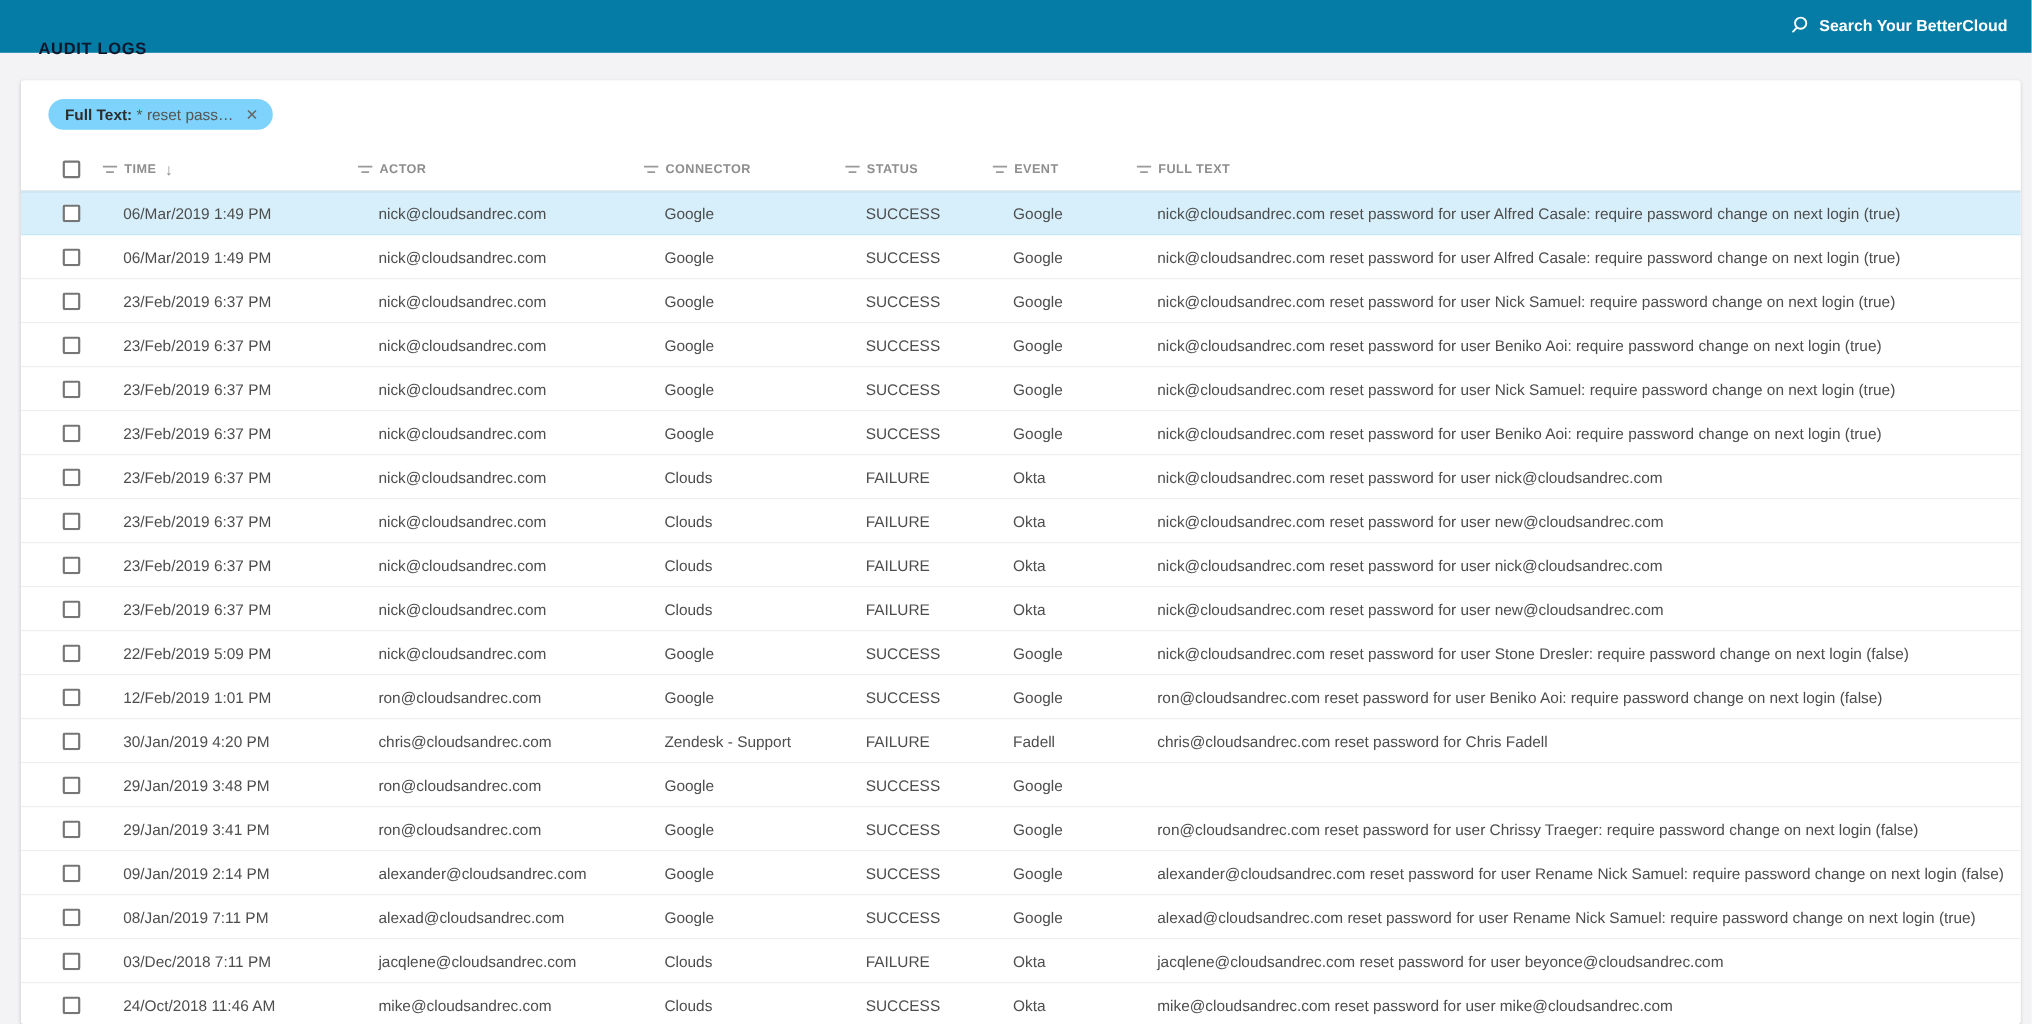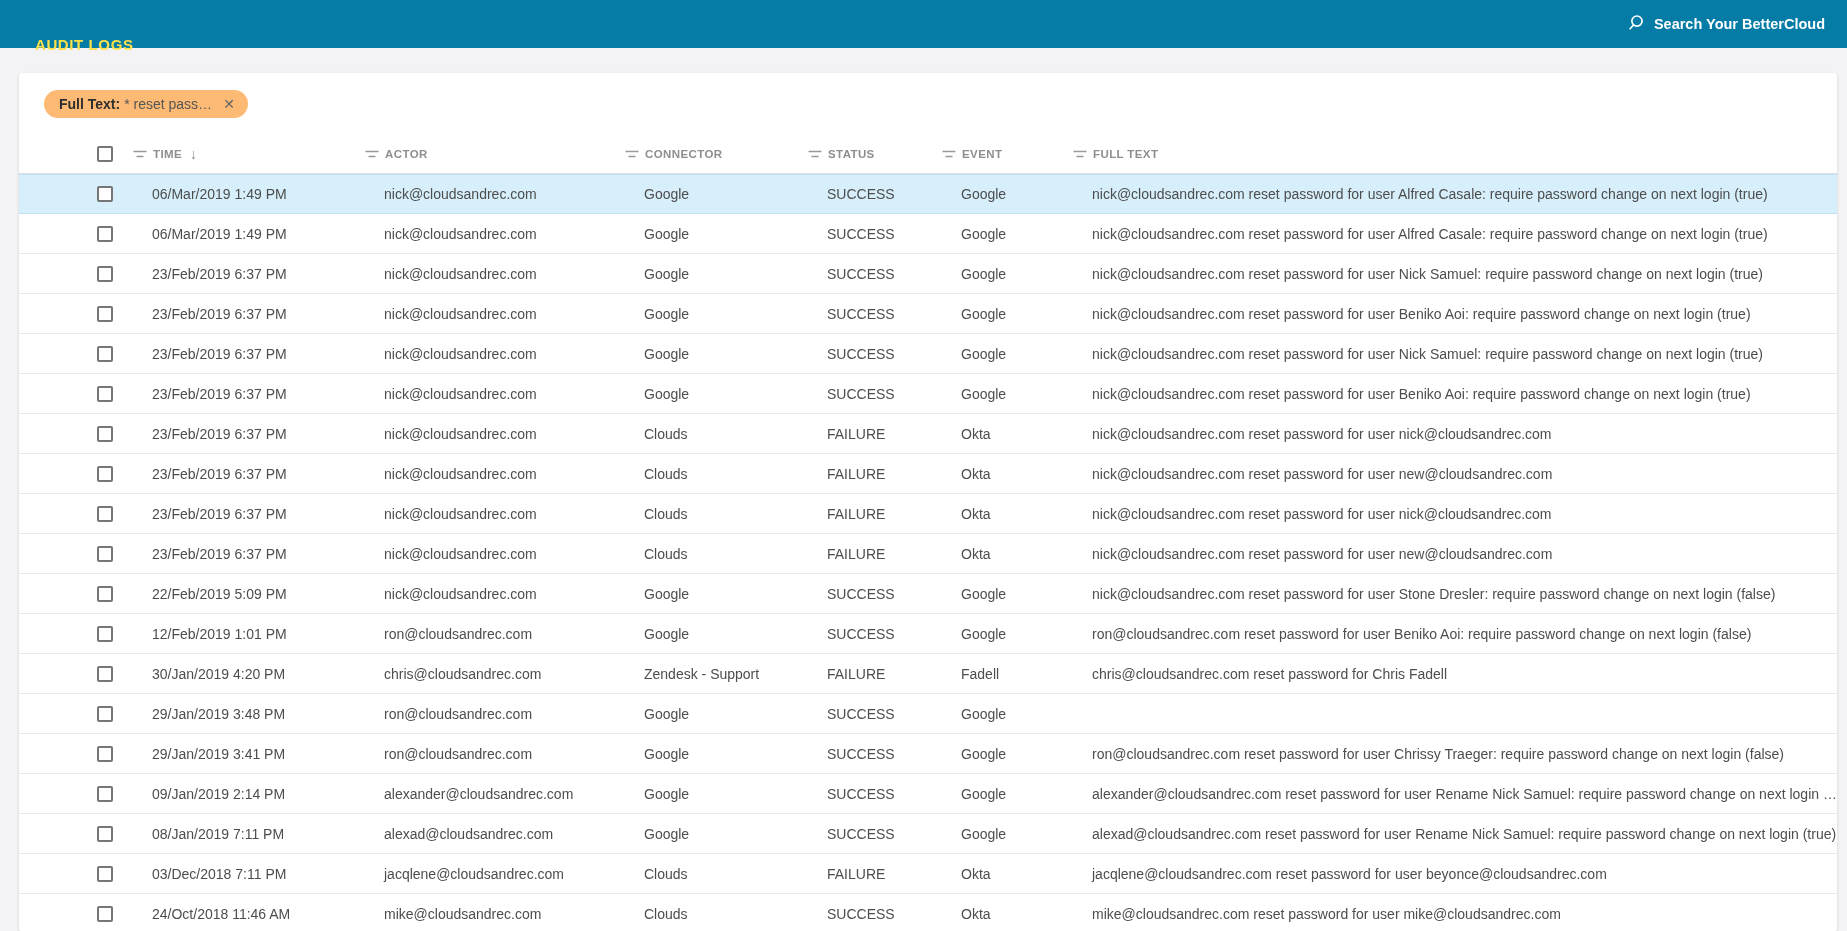--- a/index.html
+++ b/index.html
@@ -9,56 +9,55 @@
     background:#F3F3F5;
     color:#4D4D4D;
   }
   
   .appbar {
     height:48px; background:#047CA6;
     display:flex; align-items:center; justify-content:space-between;
     padding:0 22px 0 35px;
   }
   .appbar-title {
-    color:#fde047; font-size:15px; font-weight:bold; letter-spacing:.6px;margin-top:40px;
+    color:#0f172a; font-size:15px; font-weight:bold; letter-spacing:.6px;margin-top:40px;
   }
   .appbar-search {
     display:flex; align-items:center; gap:9px;
     color:#FFFFFF; font-size:14.5px; font-weight:600; cursor:pointer;
   }
   
   .panel {
     margin:25px 10px 0 19px;
     width:1818px; height:858px;
     background:#FFFFFF;
     border-radius:3px;
     box-shadow:0 1px 3px rgba(0,0,0,.14);
     overflow:hidden;
   }
   
   .chip-row { padding:17px 0 16px 25px; }
   .chip {
     display:inline-flex; align-items:center;
     height:28px; padding:0 13px 0 15px;
-    background:#fdba74; border-radius:15px;
+    background:#7dd3fc; border-radius:15px;
     font-size:14px; color:#555555; cursor:default;
   }
   .chip b { color:#2E2E2E; font-weight:bold; margin-right:4px; }
   .chip-close {
     margin-left:11px; font-size:14px; color:#666666; cursor:pointer; line-height:1;
   }
   
   .tr {
     display:grid;
     grid-template-columns:74px 232px 260px 183px 134px 131px 1fr;
     align-items:center;
     height:40px;
     border-bottom:1px solid #E9E9E9;
     background:#FFFFFF;
-    padding-left:40px;
   }
   .thead { border-bottom:1px solid #DEDEDE; }
   .th {
     display:flex; align-items:center; gap:6px;
     font-size:11.5px; font-weight:bold; letter-spacing:.4px;
     color:#8E8E8E; cursor:pointer; white-space:nowrap;
   }
   .td {
     padding-left:19px; font-size:14px; color:#4D4D4D;
     white-space:nowrap; overflow:hidden; text-overflow:ellipsis;

